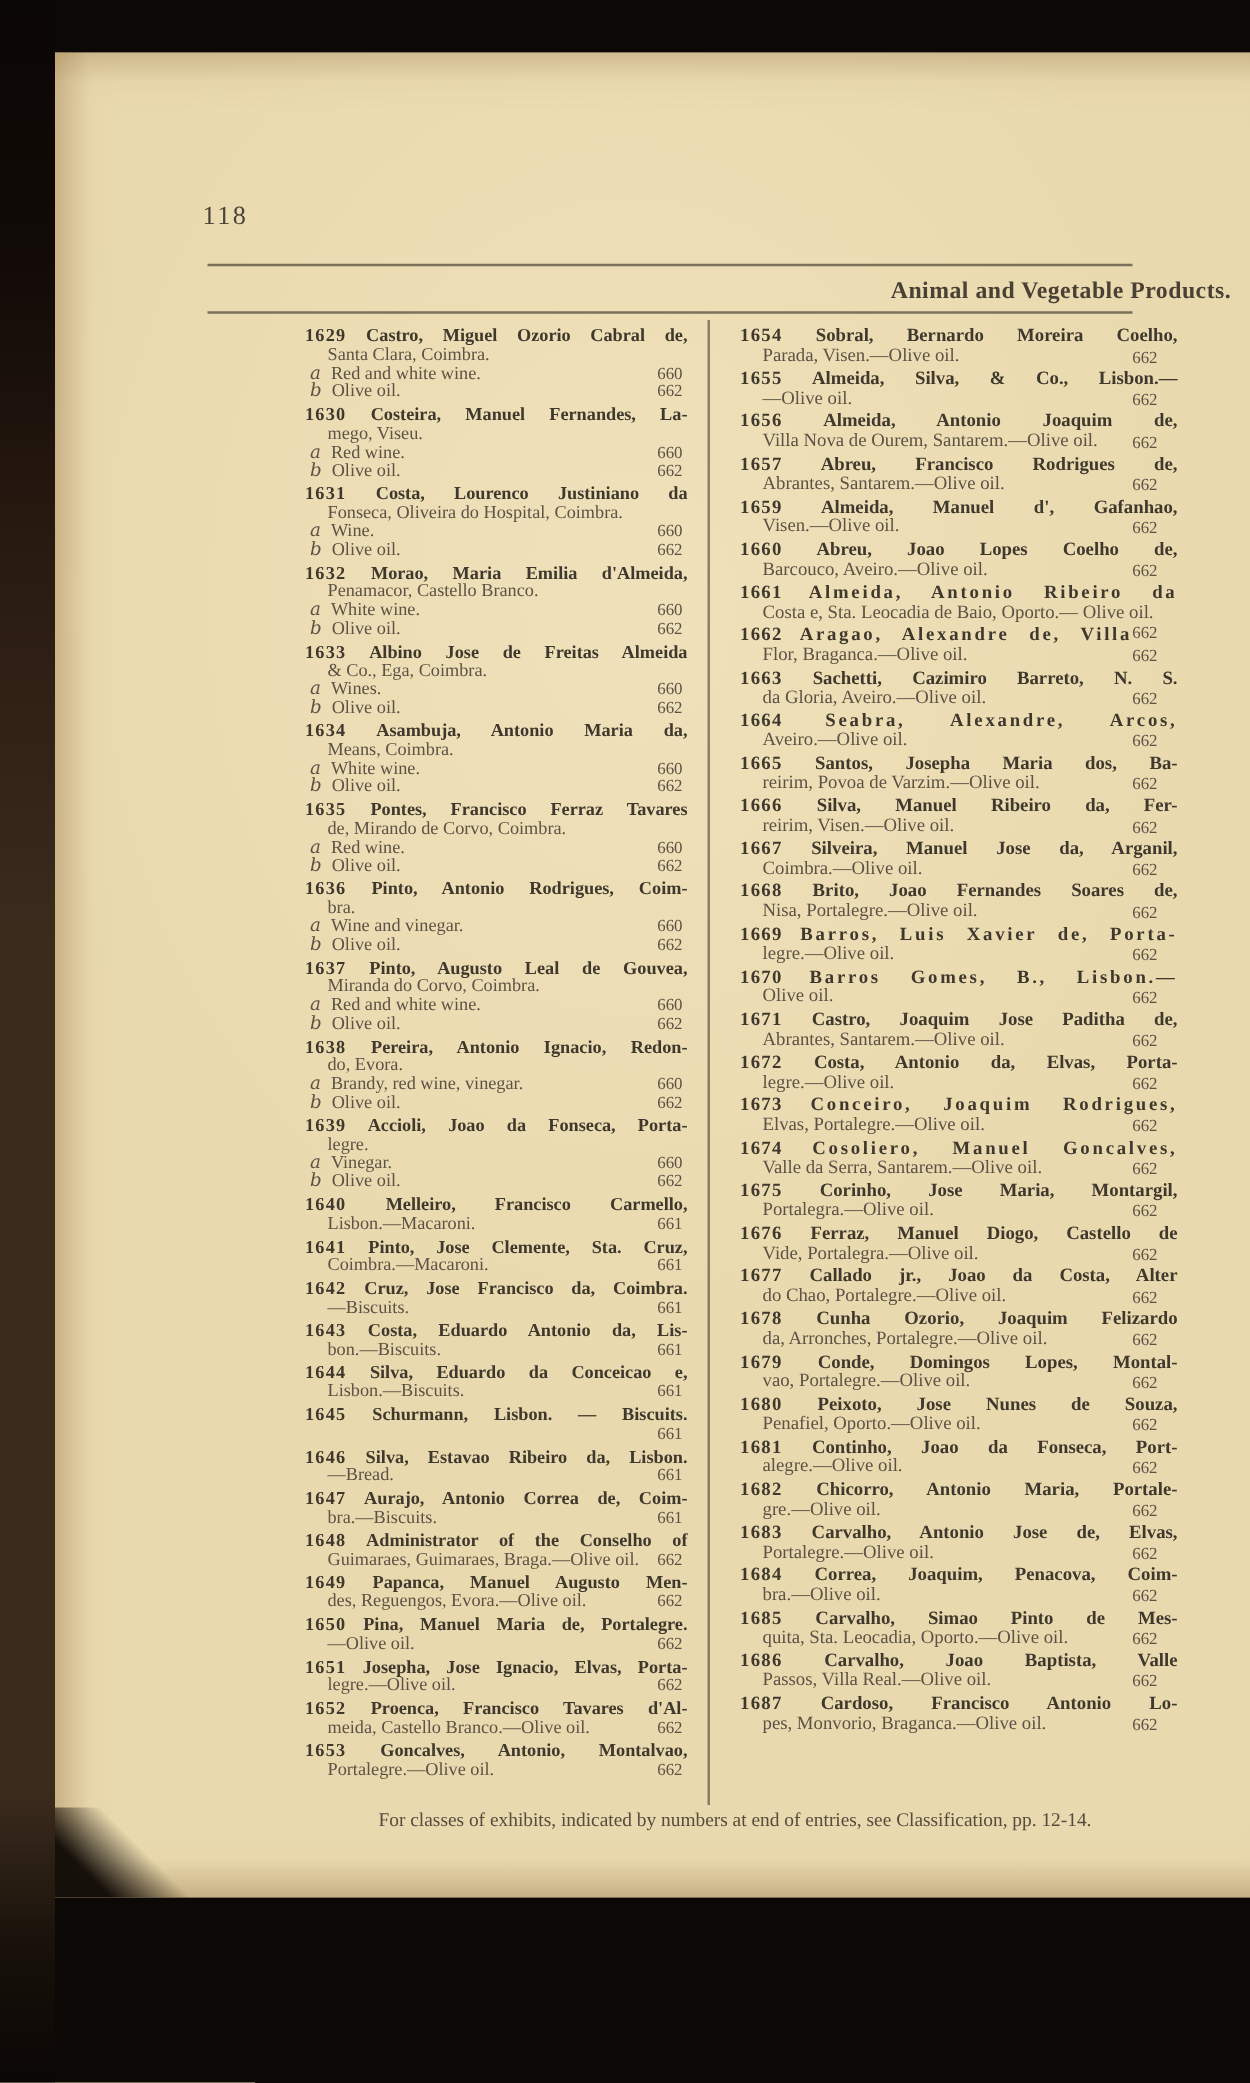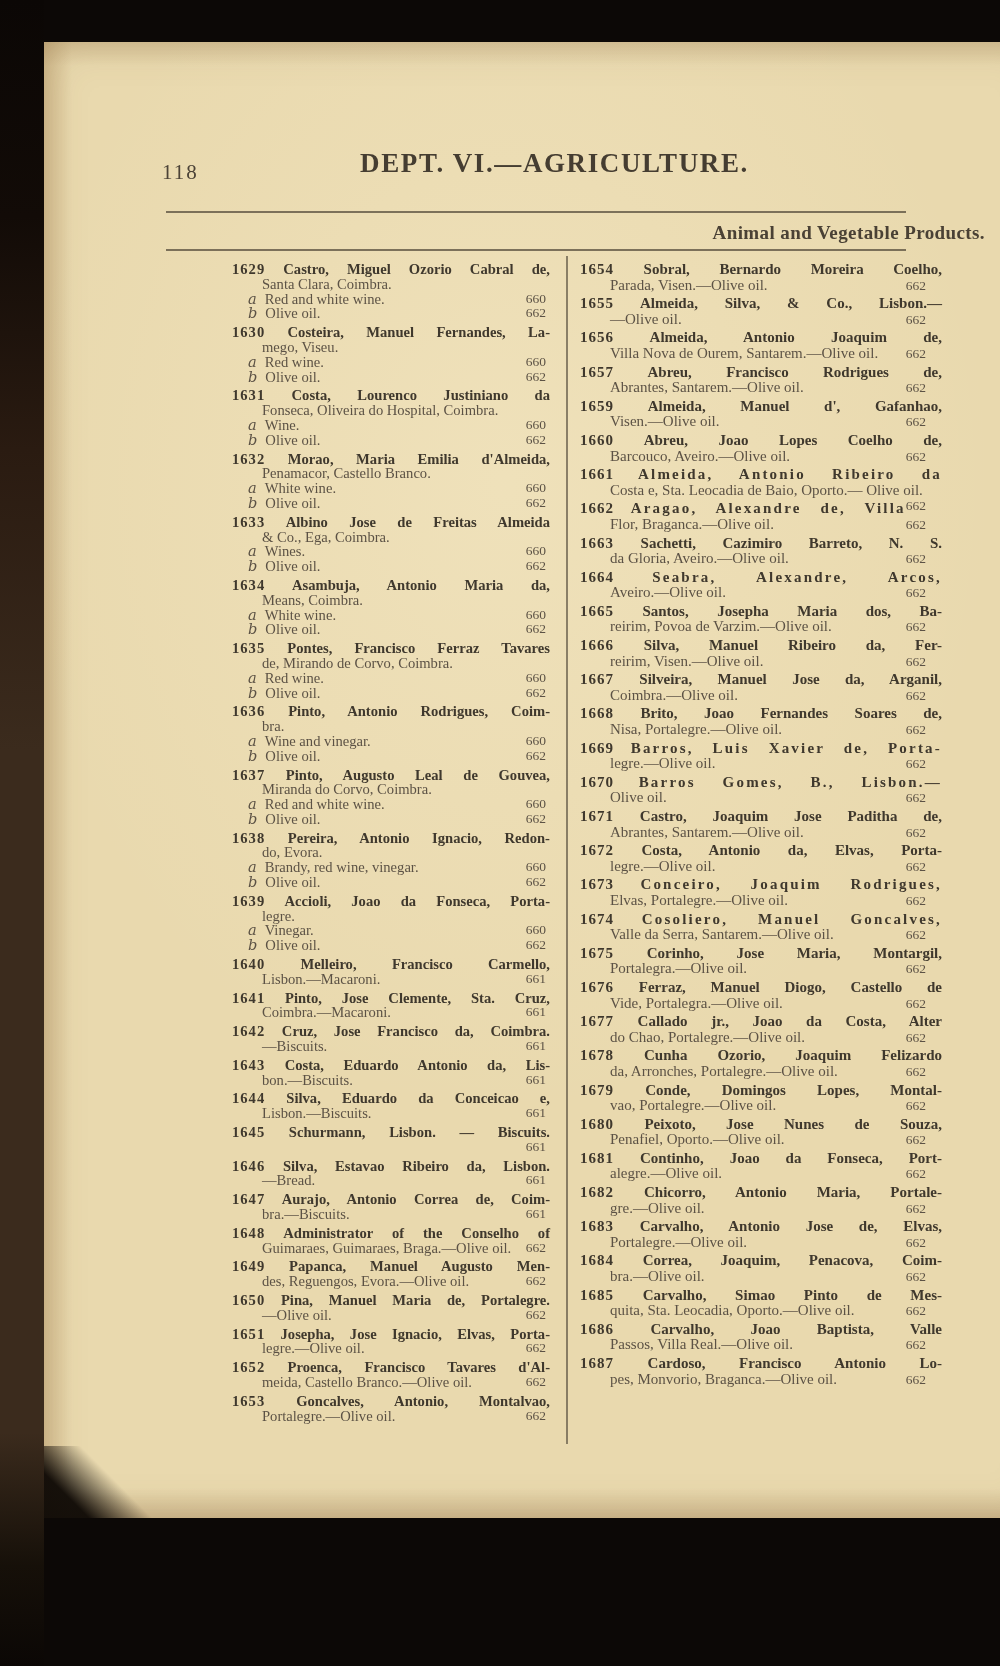--- a/index.html
+++ b/index.html
@@ -49,41 +49,40 @@
   .col{position:absolute;top:0;color:#5c5245;}
   .col-left{left:0;width:318px;font-size:14.6px;line-height:14.8px;}
   .col-right{left:348px;width:362px;font-size:15px;line-height:15.6px;}
   .entry{margin-bottom:4px;}
   .col-right .entry{margin-bottom:3px;}
 
   .nline{
     display:block;text-align:justify;text-align-last:justify;
     font-weight:bold;color:#3f382d;
   }
-  .enum{letter-spacing:1px;}
+  .enum{letter-spacing:1px;margin-left:12px;}
   .sp{letter-spacing:2.2px;}
   .eline{margin:0 0 0 30px;padding:0;text-align:justify;}
   .ecls{float:right;font-size:13.5px;font-weight:normal;color:#5c5245;}
   .col-left .ecls{margin-right:4px;}
   .col-right .ecls{margin-right:16px;}
   .eitem{margin-left:16px;}
   .elet{font-style:italic;margin-right:8px;font-family:"DejaVu Serif",serif;}
   .footer{
     position:absolute;left:0;top:1186px;width:712px;text-align:center;
     font-size:15.5px;color:#564c3e;
   }
 </style>
 </head>
 <body>
 
 <div class="spine"></div>
 
 <div class="page">
   <span class="pnum">118</span>
-  <div class="ptitle">DEPT. VI.—AGRICULTURE.</div>
   <div class="rule rule1"></div>
   <div class="psub">Animal and Vegetable Products.</div>
   <div class="rule rule2"></div>
 
   <div class="content">
     <div class="col col-left" id="col-left">
         <div class="entry">
           <div class="nline"><span class="enum">1629</span> <span class="ename">Castro, Miguel Ozorio Cabral de,</span></div>
           <p class="eline"><span class="erest">Santa Clara, Coimbra.</span></p>
           <div class="eitem"><span class="ecls">660</span><em class="elet">a</em><span class="etext">Red and white wine.</span></div>
@@ -334,14 +333,15 @@
         </div>
         <div class="entry">
           <div class="nline"><span class="enum">1686</span> <span class="ename">Carvalho, Joao Baptista, Valle</span></div>
           <p class="eline"><span class="erest">Passos, Villa Real.—Olive oil.</span><span class="ecls">662</span></p>
         </div>
         <div class="entry">
           <div class="nline"><span class="enum">1687</span> <span class="ename">Cardoso, Francisco Antonio Lo-</span></div>
           <p class="eline"><span class="erest">pes, Monvorio, Braganca.—Olive oil.</span><span class="ecls">662</span></p>
         </div>
       </div>
+    <div class="footer">For classes of exhibits, indicated by numbers at end of entries, see Classification, pp. 12-14.</div>
   </div>
 </div>
 
 </body></html>

